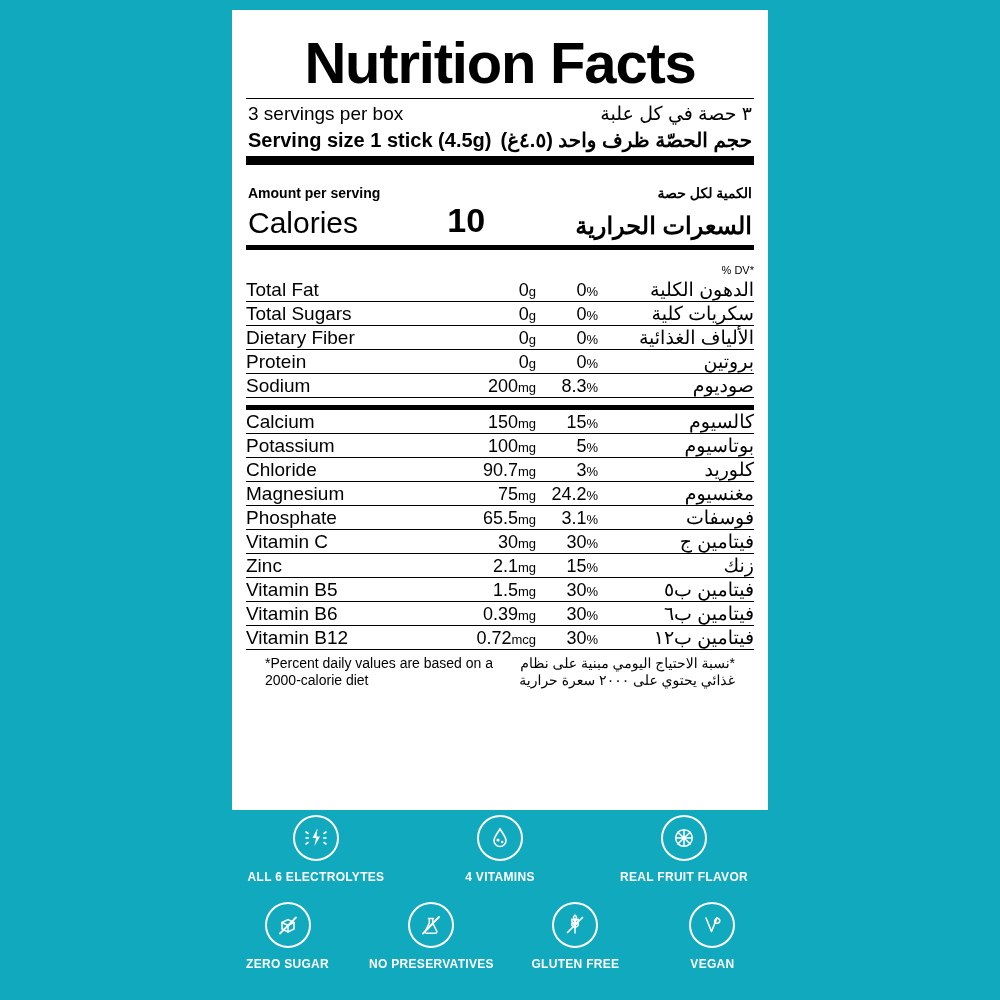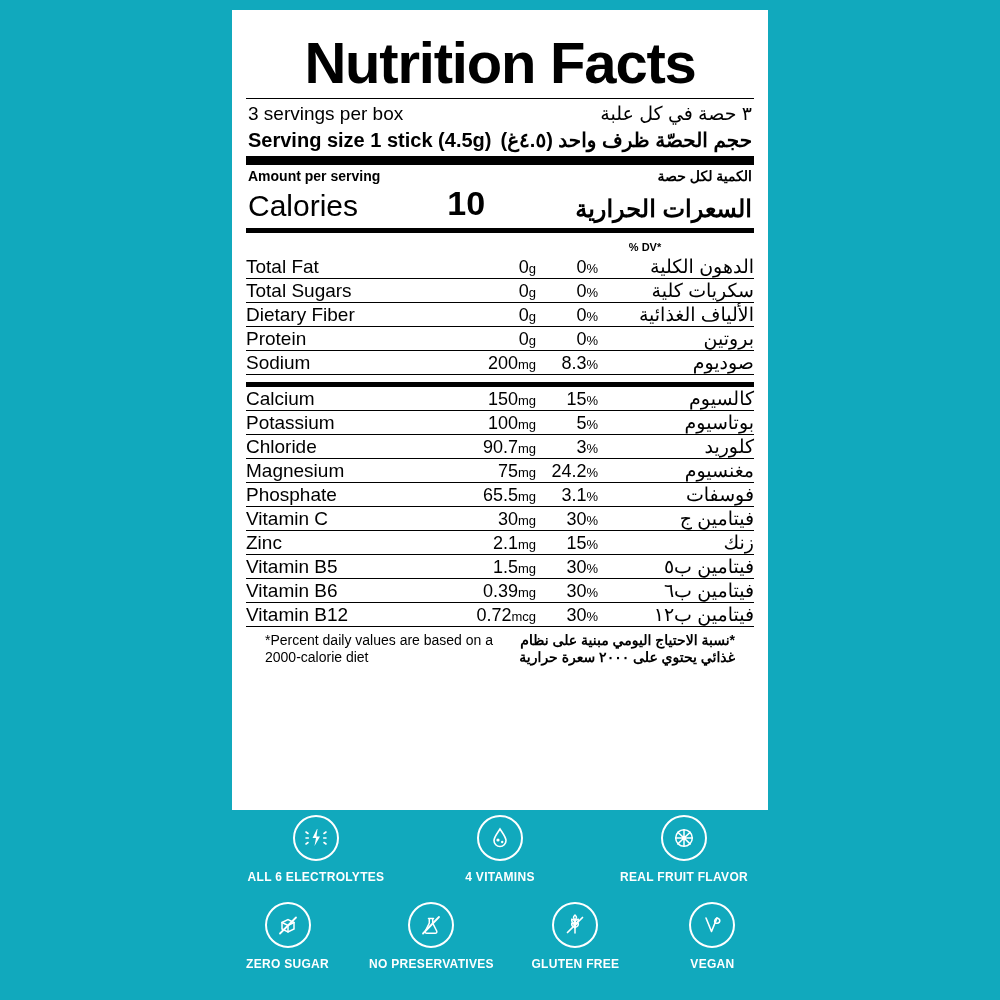--- a/index.html
+++ b/index.html
@@ -38,35 +38,35 @@
     display: flex; justify-content: space-between; align-items: baseline;
     font-size: 19px; color: #000; padding: 3px 2px 0 2px;
   }
   .srv-row.bold { font-weight: bold; font-size: 20px; padding-bottom: 4px; }
   .ar { direction: rtl; text-align: right; font-size: 19px; }
   .srv-row.bold .ar { font-size: 20px; }
 
   .amount-row {
     display: flex; justify-content: space-between; align-items: baseline;
     font-size: 14px; font-weight: bold; color: #000;
-    padding: 3px 2px 0 2px;
+    padding: 20px 2px 0 2px;
   }
   .amount-row .ar { font-size: 14px; font-weight: bold; }
 
   .cal-row {
     display: flex; align-items: flex-end; justify-content: space-between;
     padding: 0 2px 5px 2px;
   }
   .cal-label { font-size: 30px; font-weight: normal; }
   .cal-value { font-size: 34px; font-weight: bold; margin-right: 40px; margin-left: 39px; }
   .cal-ar { font-size: 24px; font-weight: bold; direction: rtl; }
 
   .dv-head {
-    display: flex; justify-content: center;
-    font-size: 11px; font-weight: bold; padding: 8px 0 2px 0;
+    display: flex; justify-content: flex-end;
+    font-size: 11px; font-weight: normal; padding: 14px 0 2px 0;
   }
   .dv-head .spacerA { width: 208px; }
   .dv-head .spacerB { width: 82px; }
 
   
   table.nf { width: 100%; border-collapse: collapse; }
   table.nf td { padding: 0; vertical-align: bottom; color: #000; }
   .c-name  { width: 208px; font-size: 19px; padding: 3px 0 3px 2px; }
   .c-amt   { width: 82px;  font-size: 18px; text-align: right; padding: 3px 4px 3px 0; white-space: nowrap; }
   .c-dv    { width: 62px;  font-size: 18px; text-align: right; padding: 3px 2px 3px 0; white-space: nowrap; }
@@ -77,21 +77,21 @@
   .bold .c-name { font-size: 19px; }
   .bold .c-amt  { font-size: 18px; }
 
   .cellline { border-bottom: 1px solid #000; }
 
   .footnote {
     display: flex; justify-content: center; align-items: flex-start;
     padding: 5px 2px 0 2px; font-size: 14px; line-height: 1.2;
   }
   .footnote .en { max-width: 235px; }
-  .footnote .arf { direction: rtl; text-align: right; max-width: 235px; font-size: 14px; font-weight: bold; }
+  .footnote .arf { direction: rtl; text-align: right; max-width: 235px; font-size: 14px; }
 
   
   .badges {
     position: absolute; left: 232px; top: 815px; width: 536px;
   }
   .badge-row {
     display: flex; justify-content: center; align-items: flex-start;
     gap: 34px;
   }
   .badge-row.r2 { gap: 26px; margin-top: 18px; }

